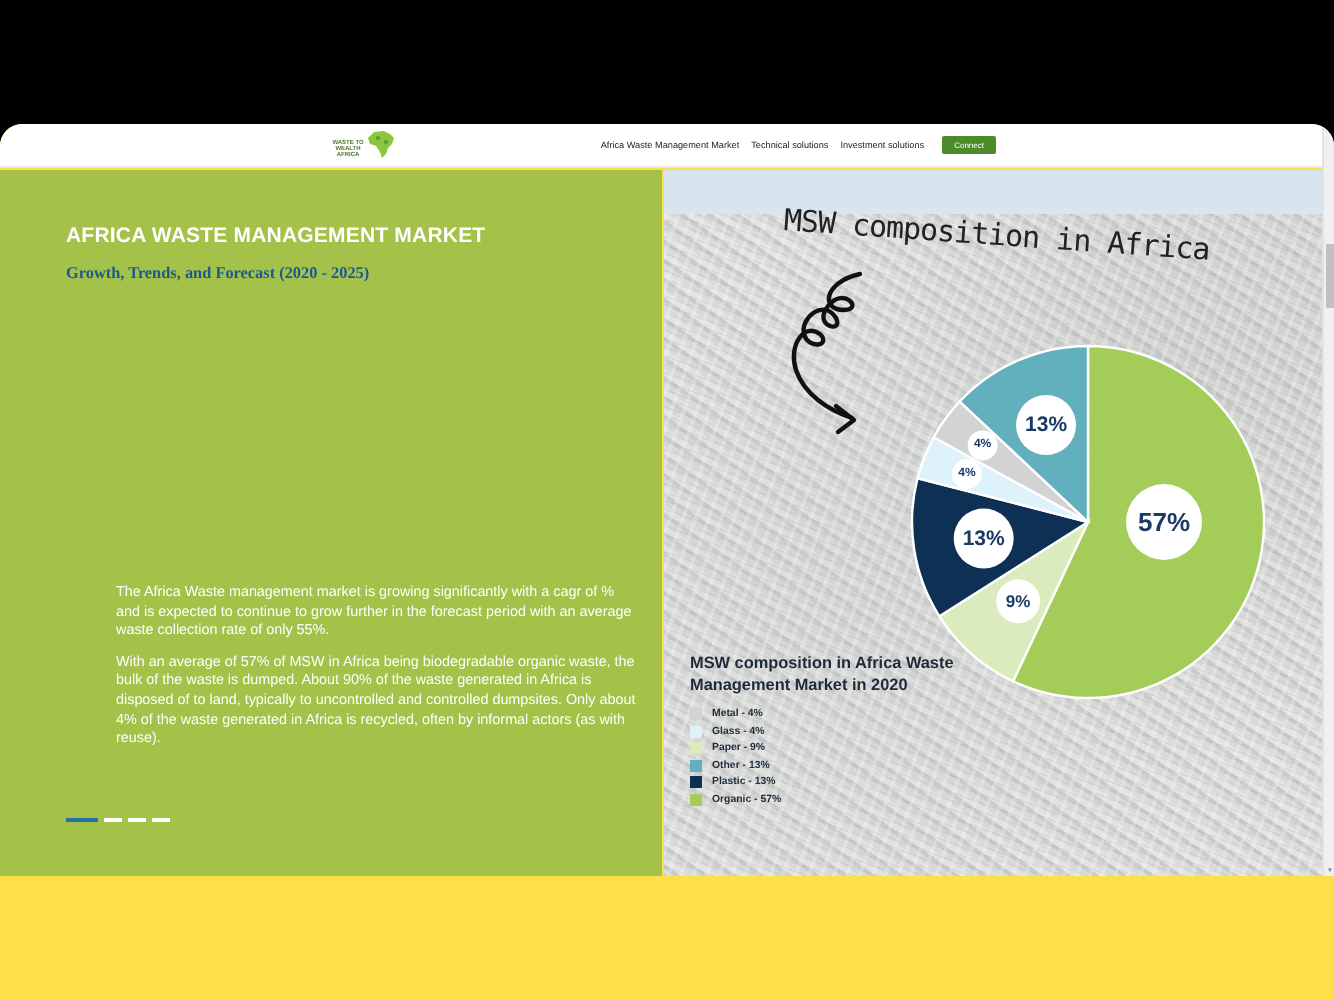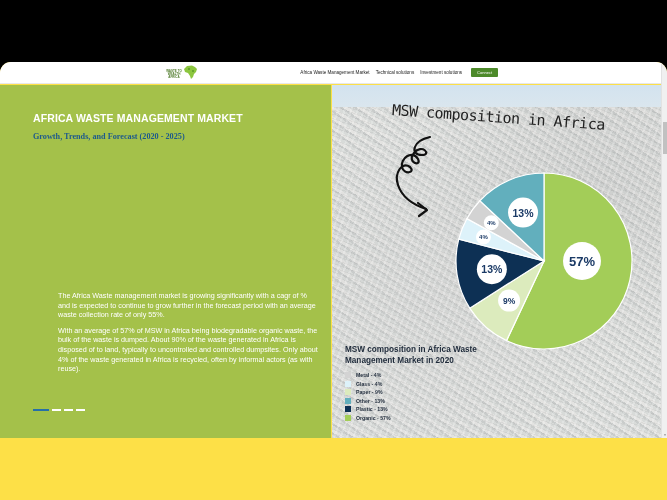--- a/index.html
+++ b/index.html
@@ -30,21 +30,21 @@
       #d5d7d6; }
   .sky { position: absolute; left: 0; top: 0; width: 100%; height: 22px; background: linear-gradient(#d3e3ef, #dae6ee); }
   .noise { position: absolute; inset: 22px 0 0 0;
     background:
       repeating-linear-gradient(110deg, rgba(255,255,255,0.25) 0 2px, transparent 2px 6px),
       repeating-linear-gradient(20deg, rgba(150,150,150,0.15) 0 1px, transparent 1px 4px);
     opacity: 0.9; }
   .hand-title { position: absolute; left: 60px; top: 16px; font-family: "DejaVu Sans Mono", monospace; font-size: 15px; color: #222; transform: rotate(4deg); transform-origin: left center; letter-spacing: -0.5px; }
   .arrow { position: absolute; left: 60px; top: 48px; width: 50px; height: 92px; }
   .pie-svg { position: absolute; left: 120px; top: 84px; width: 184px; height: 184px; }
-  .legend { position: absolute; left: 13px; top: 242px; margin-top: 18px; }
+  .legend { position: absolute; left: 13px; top: 242px; }
   .legend-title { font-size: 8.2px; font-weight: bold; color: #1e2a3a; line-height: 10.5px; width: 160px; }
   .legend-items { margin-top: 5px; }
   .legend-item { display: flex; align-items: center; height: 8.5px; font-size: 5.2px; color: #1e2a3a; font-weight: bold; }
   .swatch { width: 6px; height: 6px; margin-right: 5px; }
 
   .scrollbar { position: absolute; left: 661px; top: 0; width: 6px; height: 376px; background: #f0f0f0; border-left: 1px solid #e2e2e2; }
   .scroll-thumb { position: absolute; left: 1px; top: 60px; width: 4px; height: 32px; background: #c1c1c1; }
   .scroll-arrow-up, .scroll-arrow-down { position: absolute; left: 1px; width: 4px; height: 4px; font-size: 3px; color: #777; text-align: center; line-height: 4px; }
   .scroll-arrow-up { top: 1px; }
   .scroll-arrow-down { bottom: 1px; }

